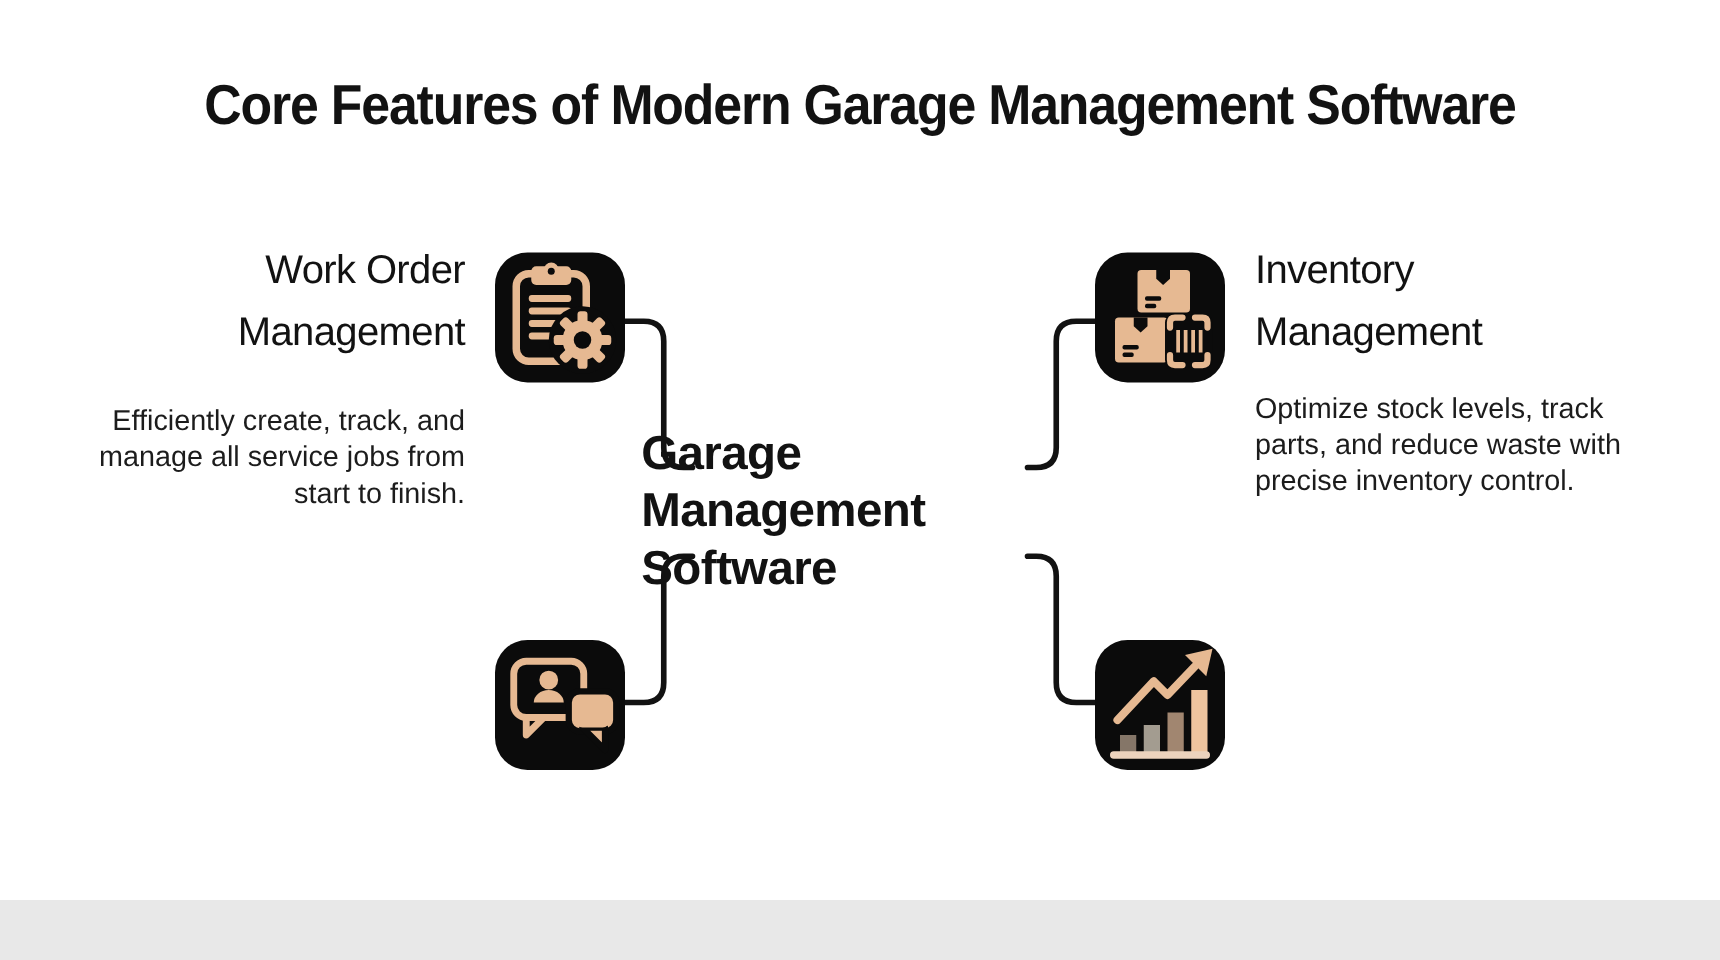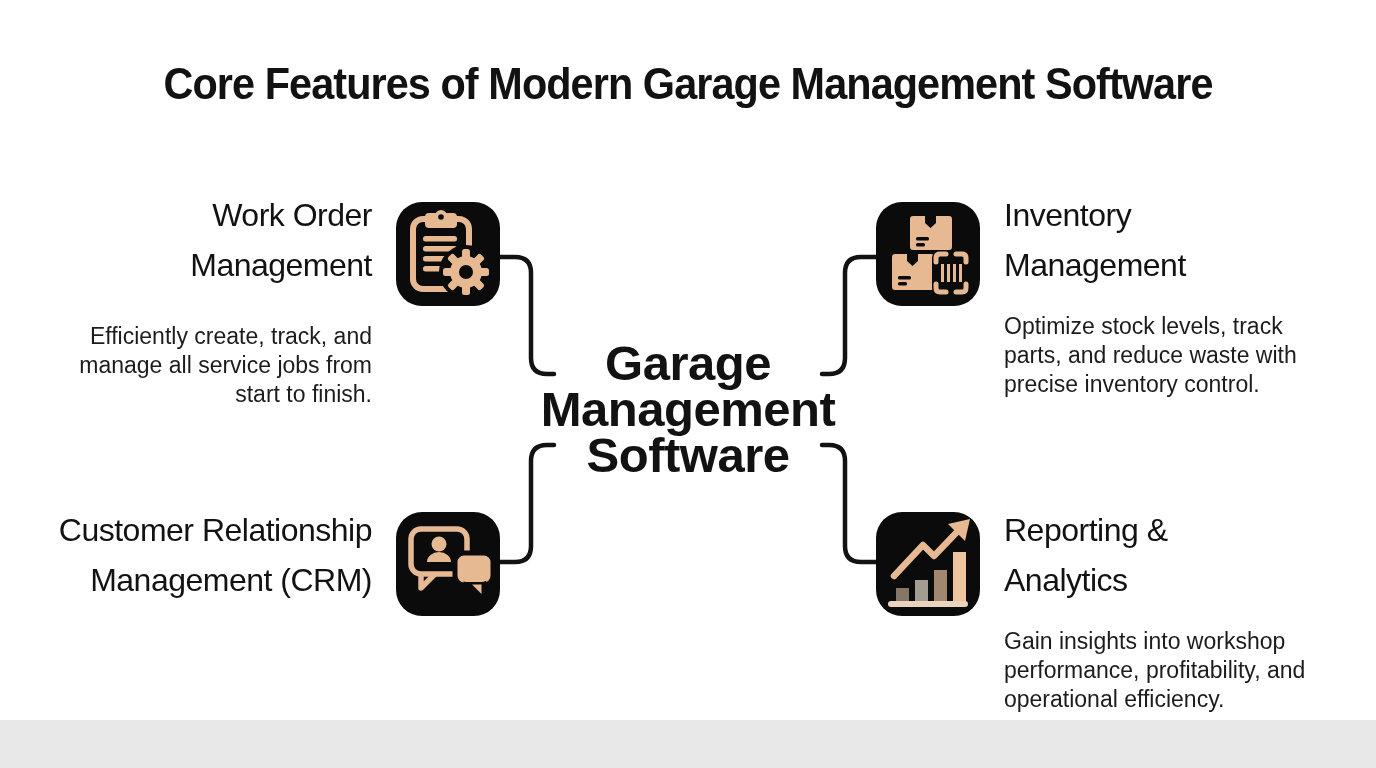--- a/index.html
+++ b/index.html
@@ -12,21 +12,21 @@
   .title{
     position:absolute;top:58px;left:0;width:1376px;margin:0;
     text-align:center;font-size:45px;font-weight:700;letter-spacing:-1px;
     color:var(--ink,#121212);transform:scaleX(.92);transform-origin:50% 50%;
     white-space:nowrap;
   }
   .connectors{position:absolute;left:0;top:0;width:1376px;height:768px;pointer-events:none;}
   .connectors path{fill:none;stroke:var(--connector,#121212);stroke-width:4.5;stroke-linecap:round;}
   .center-node{
     position:absolute;left:513px;top:340px;width:350px;
-    text-align:center;font-size:49px;line-height:46px;font-weight:700;
+    text-align:left;font-size:38px;line-height:46px;font-weight:700;
     letter-spacing:-.5px;color:var(--ink,#121212);white-space:pre-line;
   }
   .feature{position:absolute;}
   .feature .f-title{
     margin:0;font-size:32px;line-height:50px;font-weight:400;
     letter-spacing:-.5px;color:var(--ink,#121212);white-space:pre-line;
   }
   .feature .f-desc{margin:22px 0 0 0;font-size:23px;line-height:29px;color:var(--text,#1c1c1c);}
   .f-top-left{right:1004px;top:190px;width:370px;text-align:right;}
   .f-top-left .f-desc{width:322px;margin-left:auto;margin-top:32px;}
@@ -80,29 +80,22 @@
     <p class="f-desc">Efficiently create, track, and manage all service jobs from start to finish.</p>
   </div>
 
   <div class="feature f-top-right">
     <h2 class="f-title">Inventory
 Management</h2>
     <p class="f-desc">Optimize stock levels, track parts, and reduce waste with precise inventory control.</p>
   </div>
 
   <div class="feature f-bottom-left">
-    <h2 class="f-title">Customer Relationship
-Management (CRM)</h2>
   </div>
 
-  <div class="feature f-bottom-right">
-    <h2 class="f-title">Reporting &amp;
-Analytics</h2>
-    <p class="f-desc">Gain insights into workshop performance, profitability, and operational efficiency.</p>
-  </div>
 
   <div class="tile tile-top-left">
     <svg viewBox="0 0 100 100">
       <rect class="tanS" x="15" y="15" width="56" height="70" rx="10" stroke-width="6"></rect>
       <circle class="tanF" cx="43" cy="12" r="6"></circle>
       <rect class="tanF" x="27" y="9" width="32" height="15" rx="4"></rect>
       <circle class="bgF" cx="43" cy="13" r="2.8"></circle>
       <rect class="tanF" x="25" y="32" width="34" height="5.5" rx="2.5"></rect>
       <rect class="tanF" x="25" y="42" width="34" height="5.5" rx="2.5"></rect>
       <rect class="tanF" x="25" y="52" width="30" height="5.5" rx="2.5"></rect>

